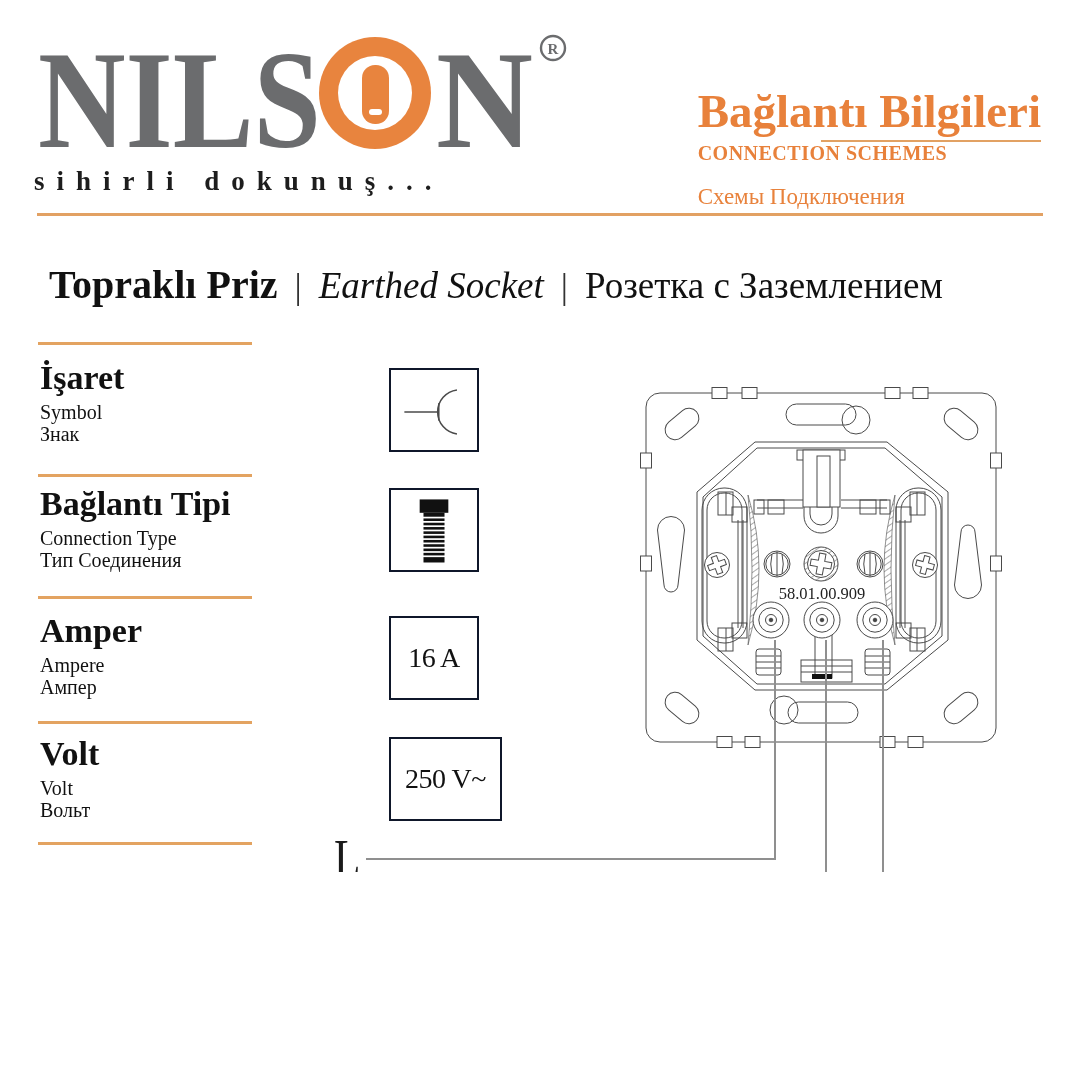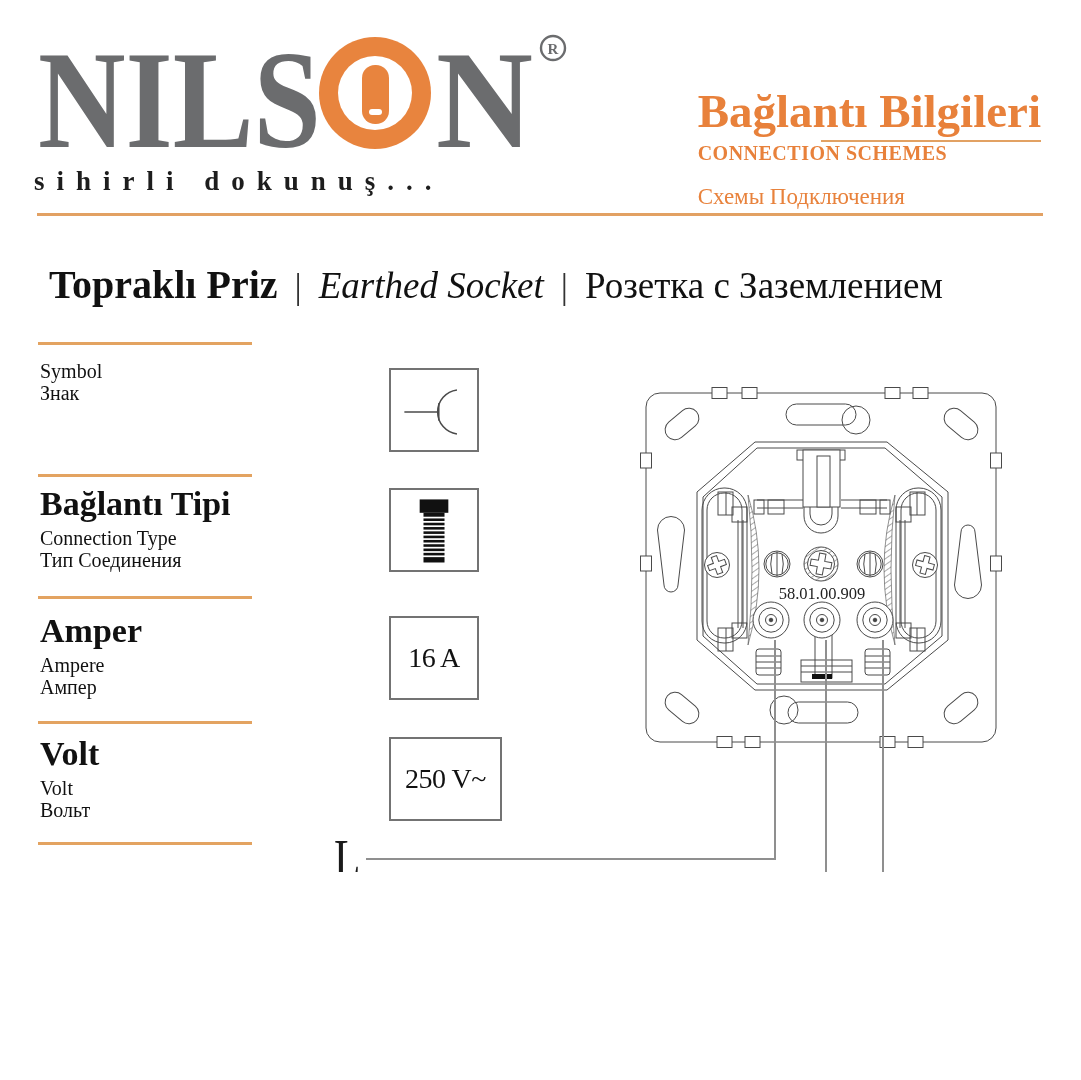--- a/index.html
+++ b/index.html
@@ -29,21 +29,21 @@
   .pt-pipe{font-size:36px;color:#333;font-weight:400;}
   .pt-en{font-size:37px;font-style:italic;}
   .pt-ru{font-size:37px;}
   
   .spec-sep{position:absolute;left:38px;width:214px;height:2.5px;background:#E3A361;}
   .spec-row{position:absolute;left:40px;width:300px;}
   .spec-title{font-size:34px;font-weight:bold;line-height:1.05;margin-bottom:5px;white-space:nowrap;}
   .spec-sub{font-size:20px;line-height:1.1;white-space:nowrap;}
   
   .value-box{
-    position:absolute;left:389px;width:90px;height:84px;border:2px solid #737373;
+    position:absolute;left:389px;width:90px;height:84px;border:2px solid #0f172a;
     display:flex;align-items:center;justify-content:center;box-sizing:border-box;background:#fff;
   }
   .value-box.wide{width:113px;}
   .value-text{font-size:28px;color:#111;letter-spacing:-.5px;}
   
   .diagram-svg{position:absolute;left:300px;top:380px;width:750px;height:632px;}
 </style>
 </head>
 <body>
 
@@ -83,20 +83,21 @@
   </div>
 
   <div class="spec-sep" style="top:342px"></div>
   <div class="spec-sep" style="top:474px"></div>
   <div class="spec-sep" style="top:596px"></div>
   <div class="spec-sep" style="top:721px"></div>
   <div class="spec-sep" style="top:842px"></div>
   <div class="rule rule-bottom"></div>
 
   <div class="spec-row" style="top:360px">
+    <div class="spec-title">İşaret</div>
     <div class="spec-sub">Symbol</div>
     <div class="spec-sub">Знак</div>
   </div>
   <div class="spec-row" style="top:486px">
     <div class="spec-title">Bağlantı Tipi</div>
     <div class="spec-sub">Connection Type</div>
     <div class="spec-sub">Тип Соединения</div>
   </div>
   <div class="spec-row" style="top:613px">
     <div class="spec-title">Amper</div>

